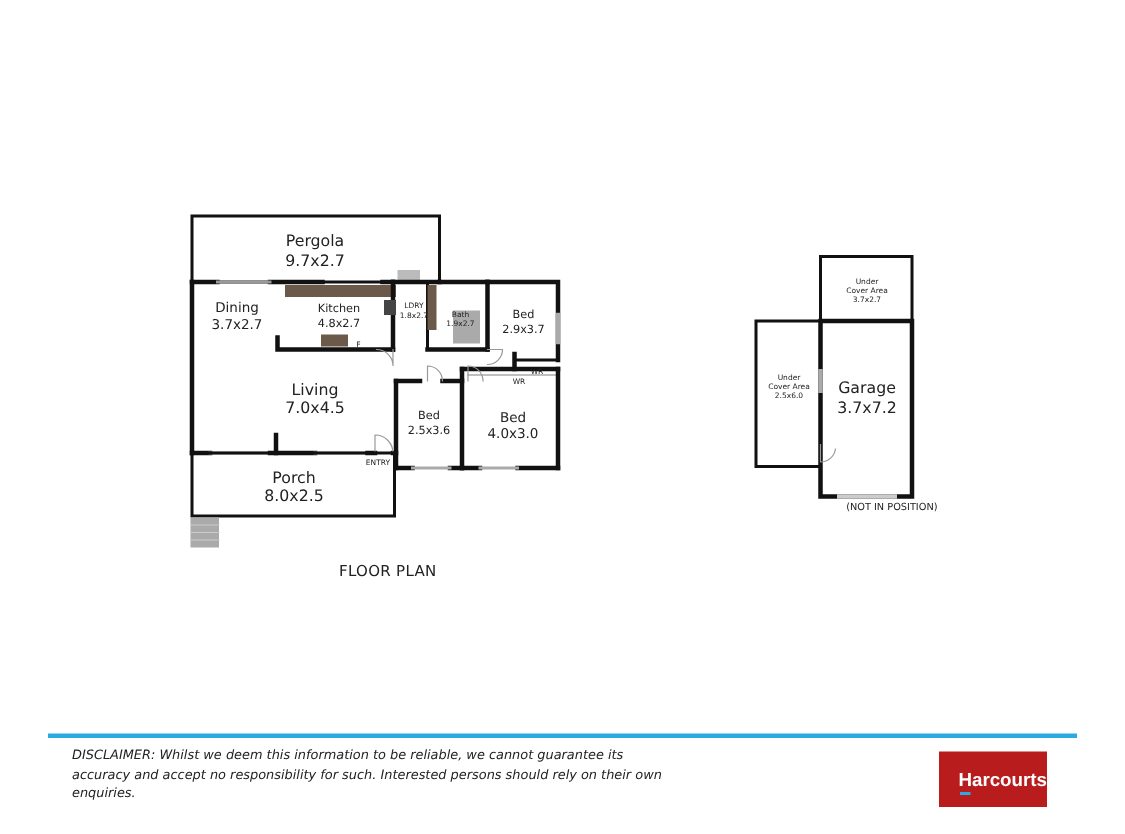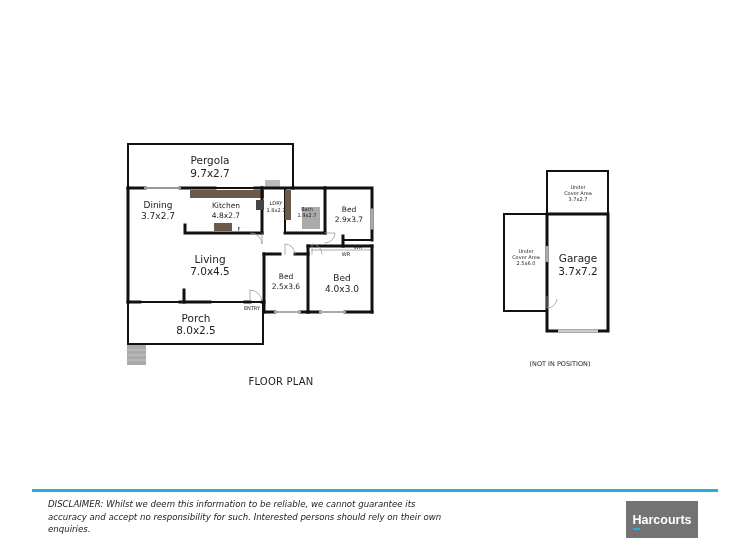--- a/index.html
+++ b/index.html
@@ -3,25 +3,25 @@
 <meta charset="utf-8">
 <style>
   html, body { margin: 0; padding: 0; background: #ffffff; }
   body { width: 750px; height: 556px; position: relative; overflow: hidden; font-family: "DejaVu Sans", sans-serif; }
   #plan { position: absolute; left: 0; top: 0; width: 750px; height: 556px; }
   .lbl { font-family: "DejaVu Sans", sans-serif; fill: #222; text-anchor: middle; }
   .big { font-size: 10.5px; }
   .med { font-size: 9px; }
   .sm { font-size: 6px; }
   .xs { font-size: 5px; }
-  .title { position: absolute; left: 226px; top: 376px; width: 110px; text-align: center; font-size: 10px; color: #222; letter-spacing: 0.2px; }
-  .note { position: absolute; left: 495px; top: 360px; width: 130px; text-align: center; font-size: 6.5px; color: #222; }
+  .title { position: absolute; left: 226px; top: 376px; width: 110px; text-align: left; font-size: 10px; color: #222; letter-spacing: 0.2px; }
+  .note { position: absolute; left: 495px; top: 334px; width: 130px; text-align: right; font-size: 6.5px; color: #222; }
   .rule { position: absolute; left: 32px; top: 489px; width: 686px; height: 3px; background: #29abe2; }
   .disclaimer { position: absolute; left: 48px; top: 498px; width: 400px; font-size: 8.6px; font-style: italic; color: #222; line-height: 12.5px; font-family: "DejaVu Sans", sans-serif; }
-  .logo { position: absolute; left: 626px; top: 501px; width: 72px; height: 37px; background: #737373; display: flex; align-items: center; justify-content: center; }
+  .logo { position: absolute; left: 626px; top: 501px; width: 72px; height: 37px; background: #b91c1c; display: flex; align-items: center; justify-content: flex-end; }
   .logo span { color: #fff; font-weight: bold; font-size: 12.5px; font-family: "Liberation Sans", sans-serif; position: relative; }
   .logo .underline { position: absolute; left: 1px; bottom: -3px; width: 7px; height: 2px; background: #29abe2; }
 </style>
 </head>
 <body>
 
 <svg id="plan" viewBox="0 0 750 556" xmlns="http://www.w3.org/2000/svg">
 
   <g stroke="#111" fill="none" stroke-linecap="square">
 

